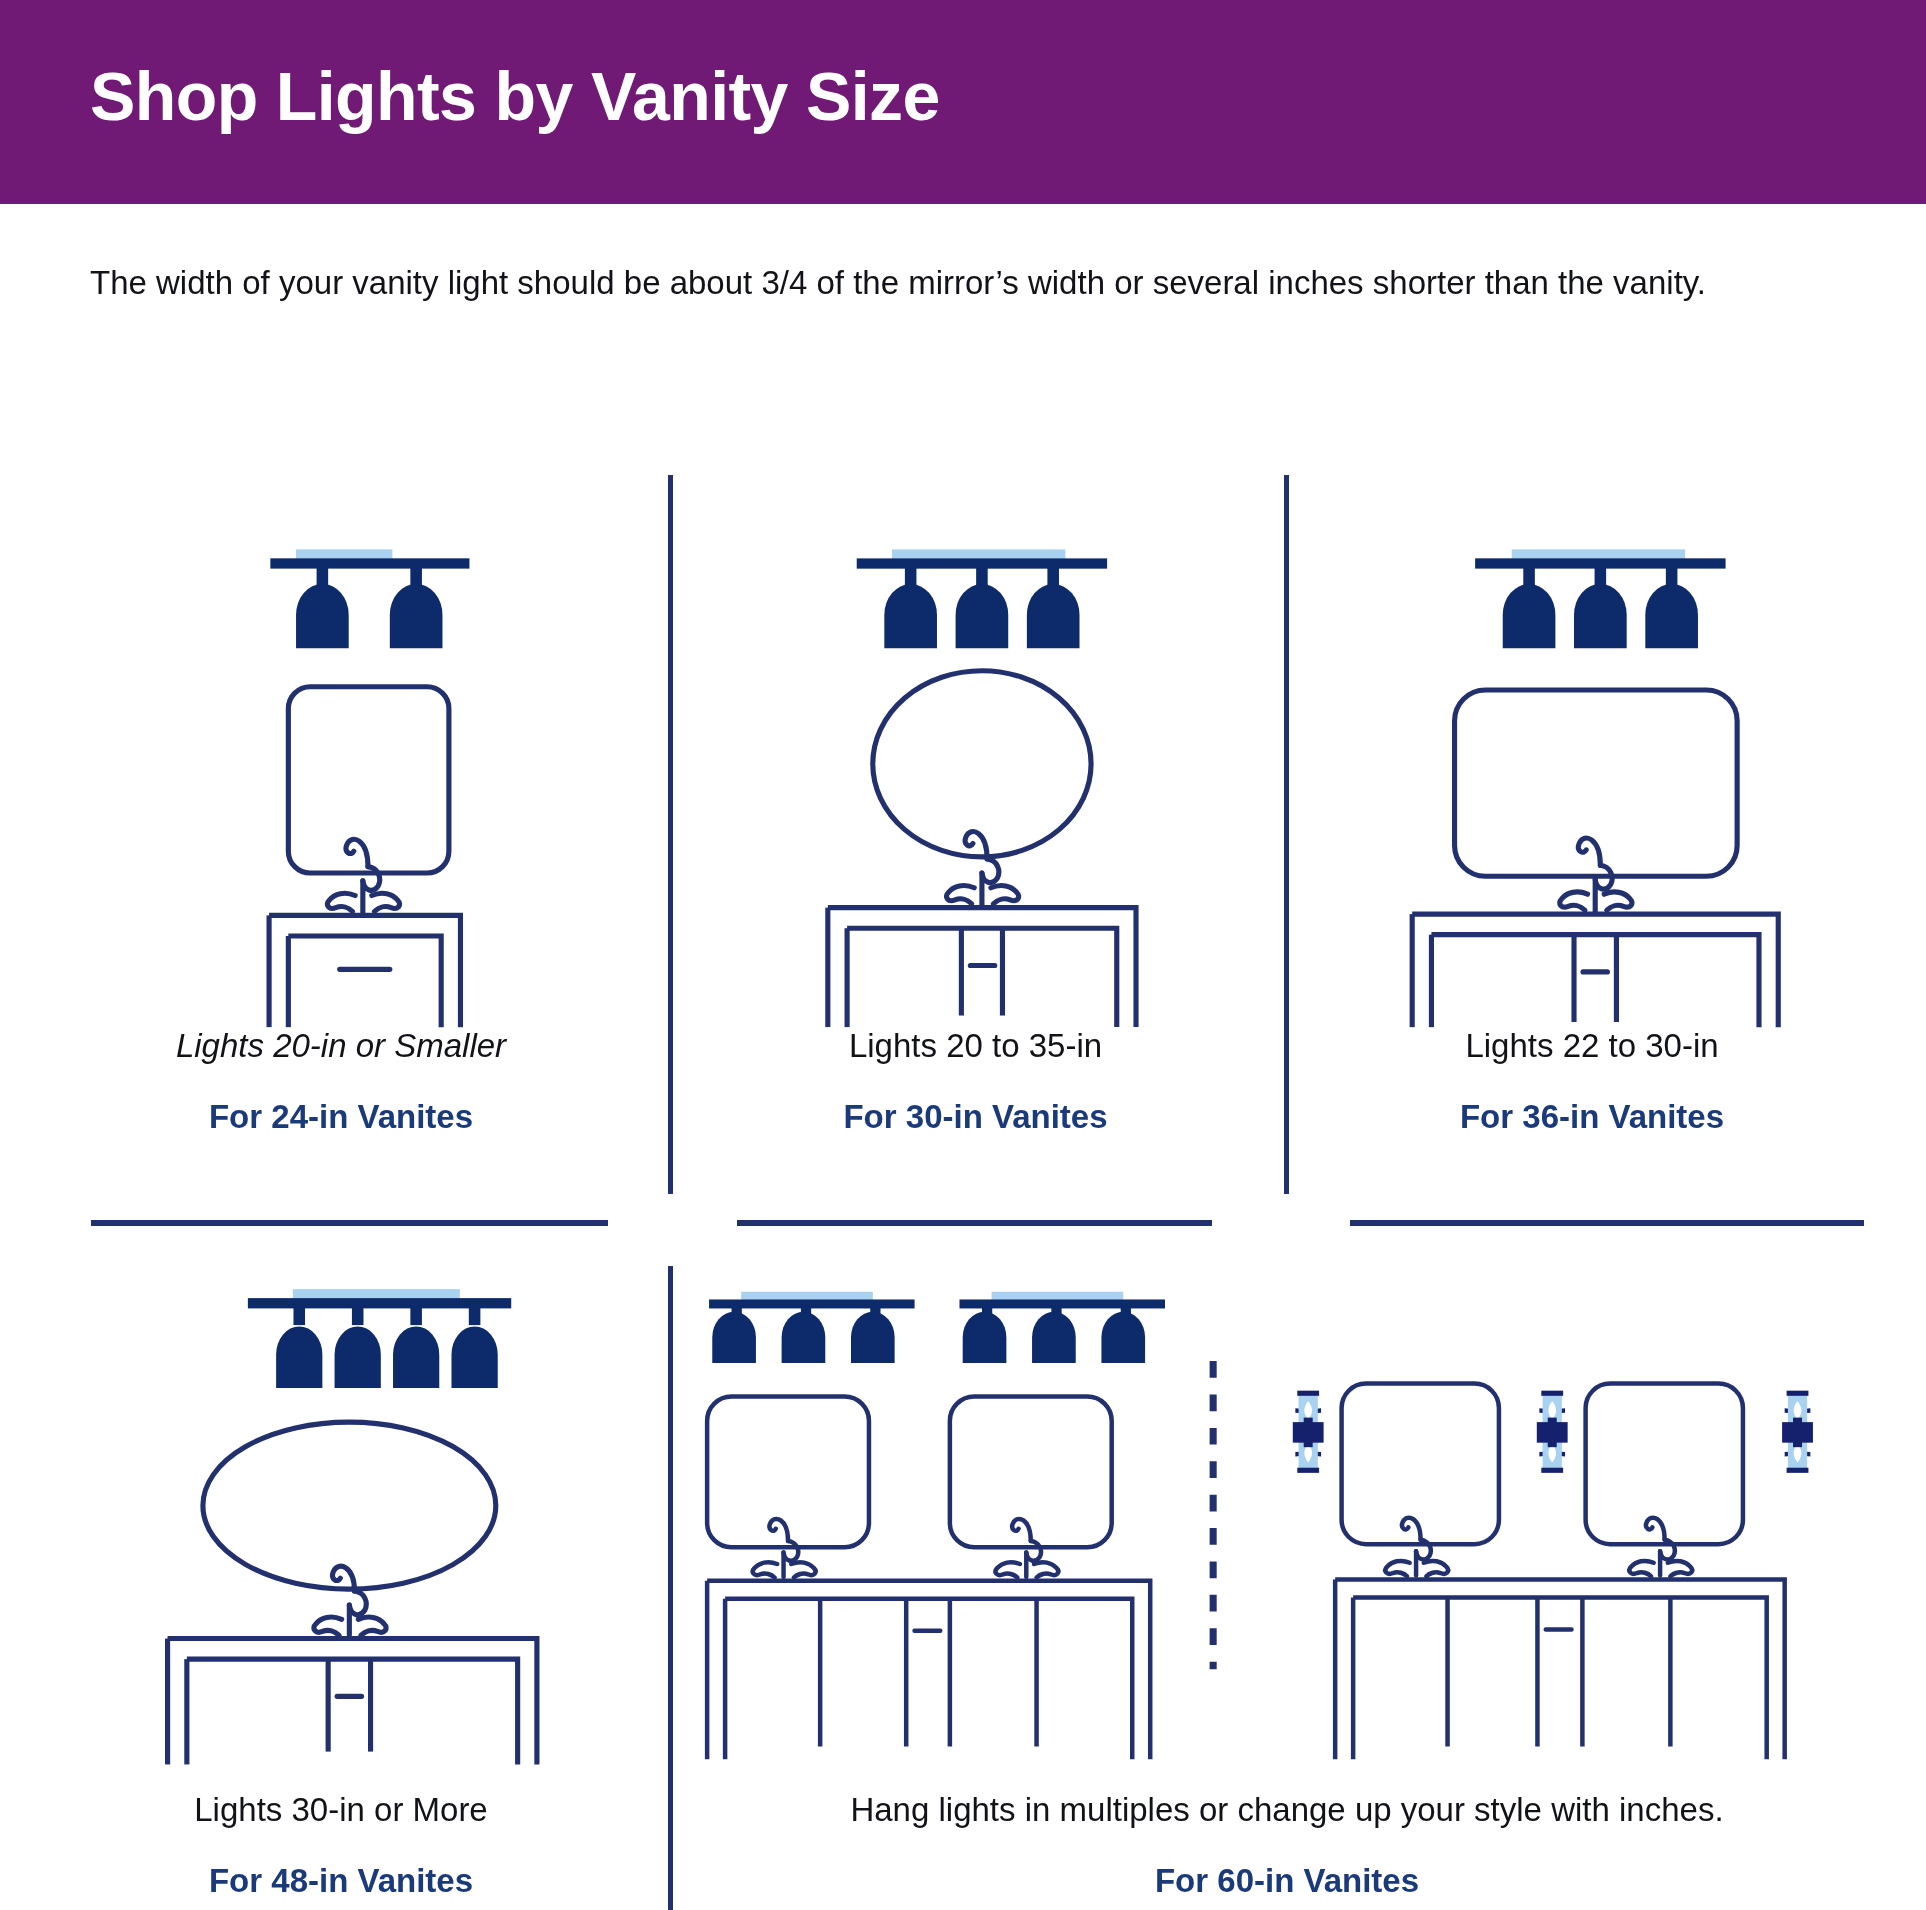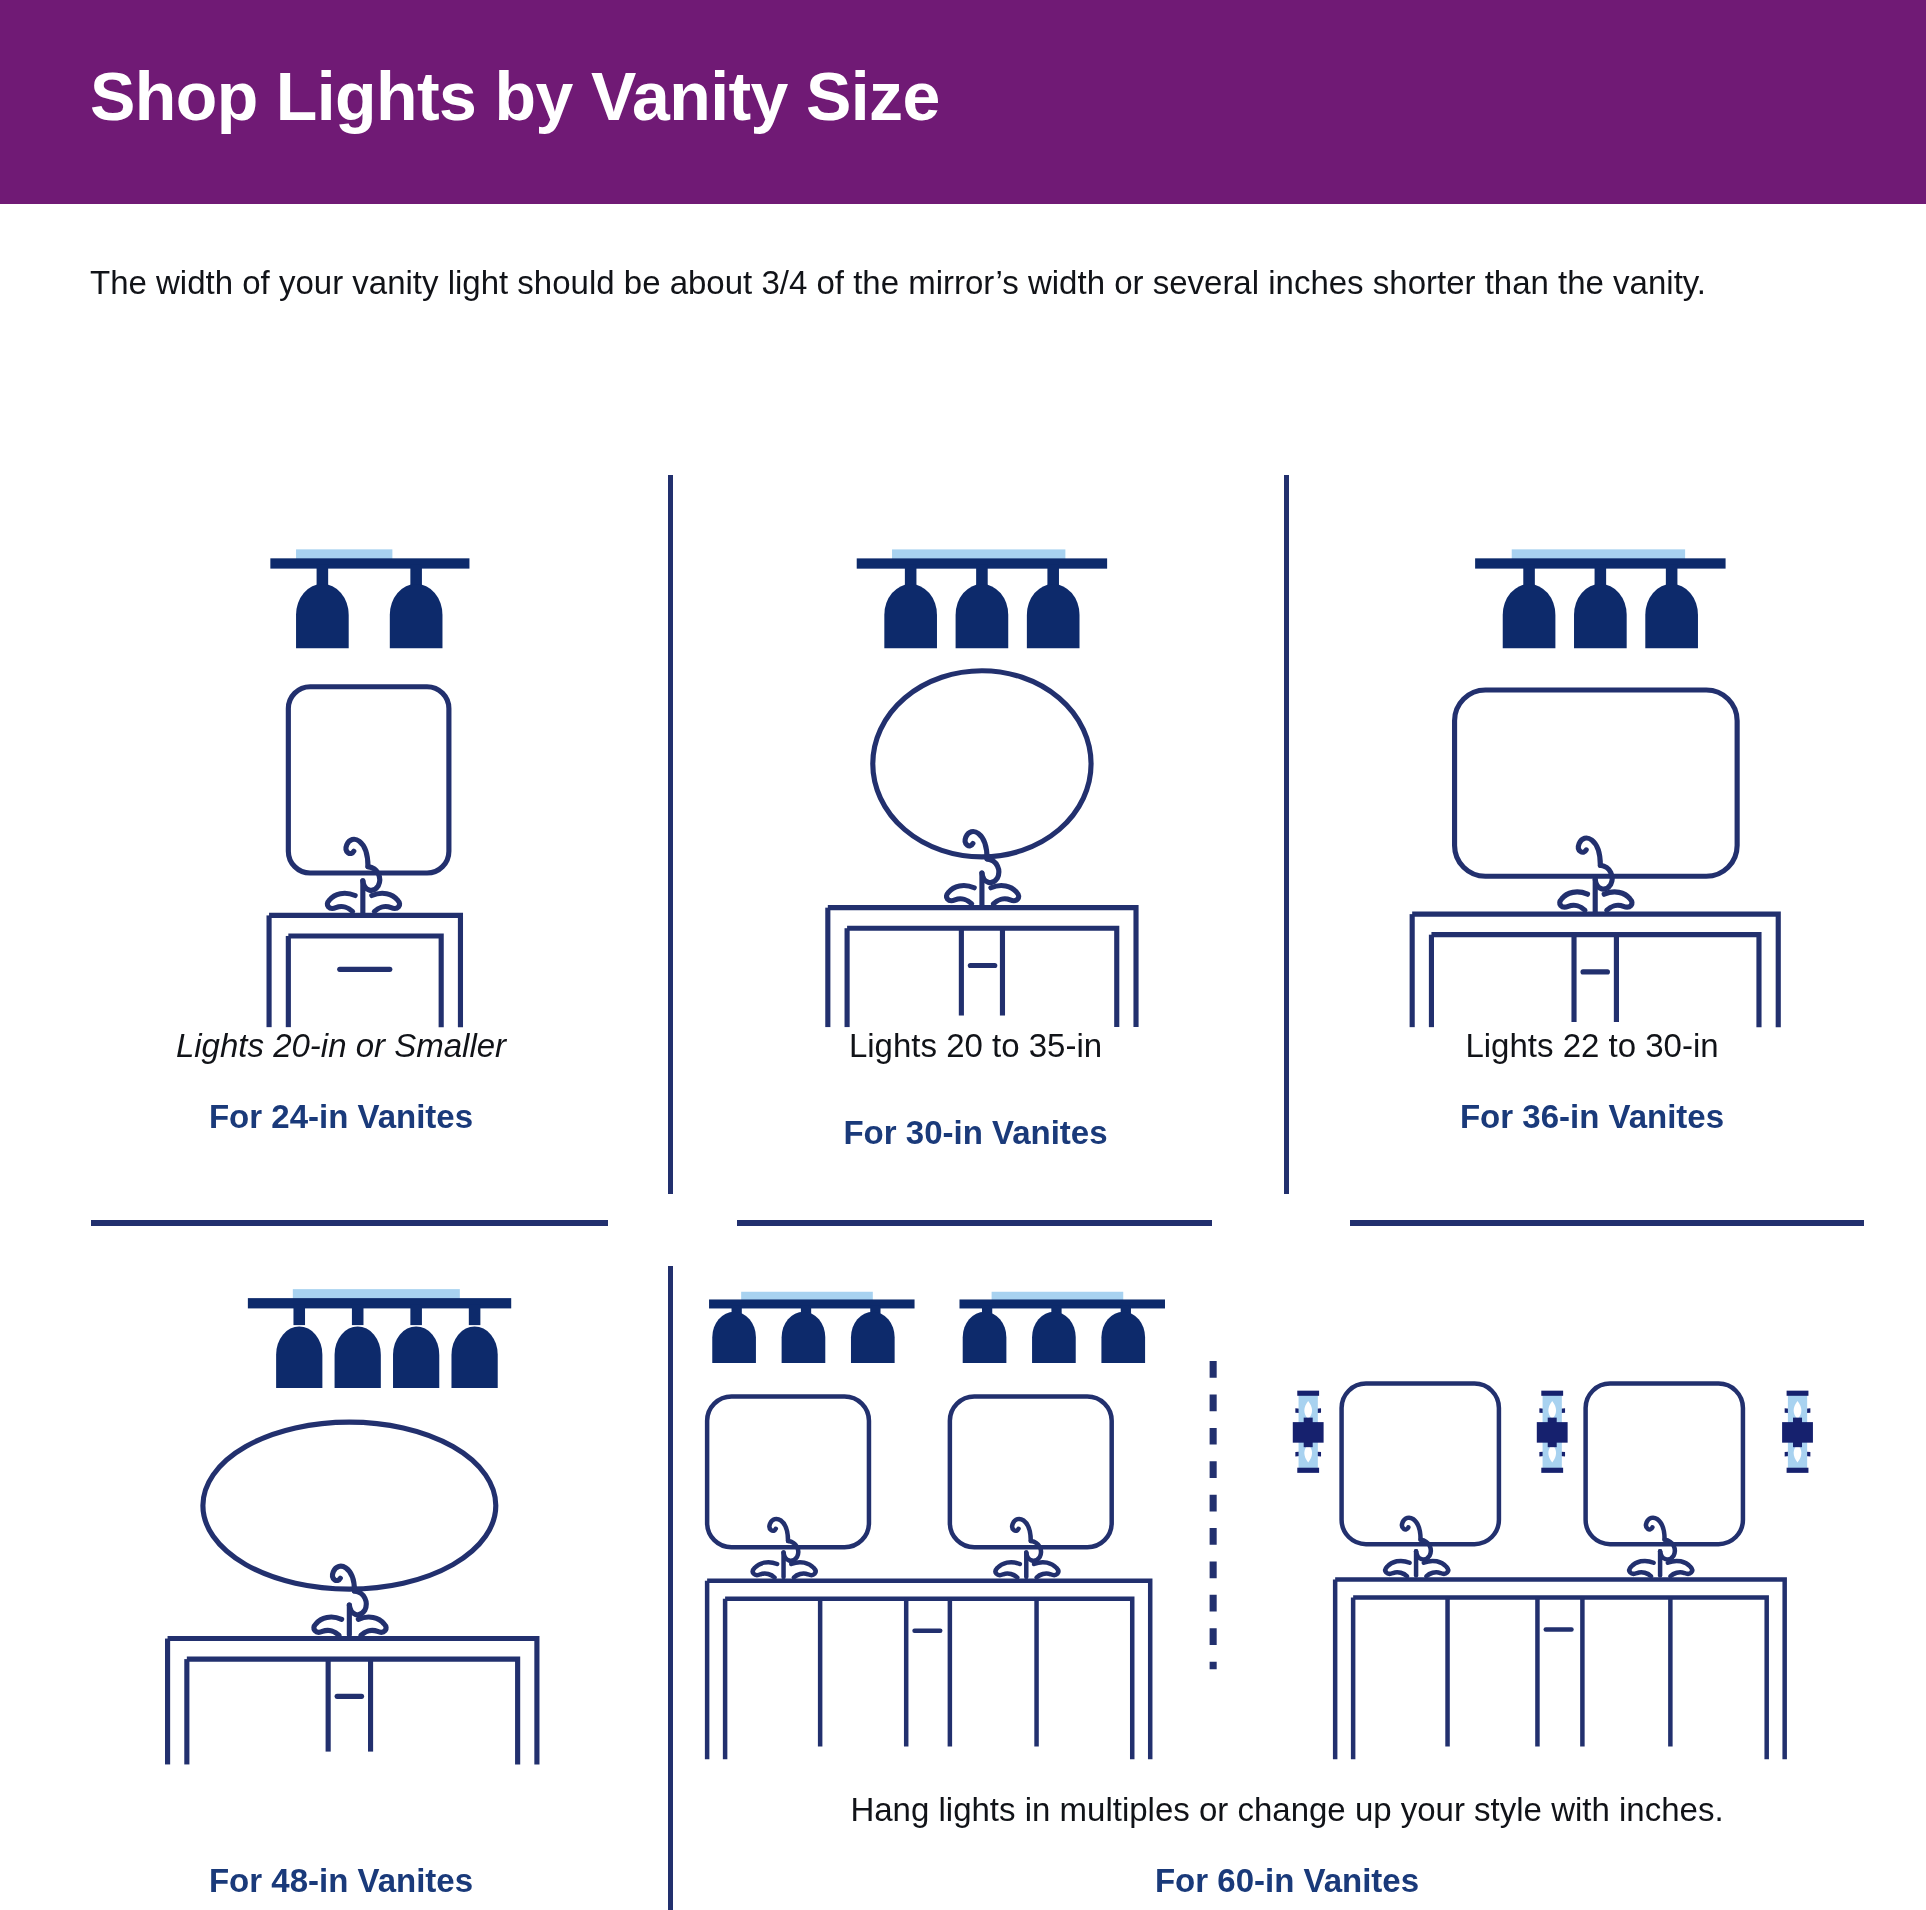--- a/index.html
+++ b/index.html
@@ -130,21 +130,21 @@
           <path d="M210 694 L210 880"></path>
           <path d="M240 726 L660 726 L660 880"></path>
           <path d="M240 726 L240 880"></path>
           <path d="M418 726 L418 862"></path>
           <path d="M482 726 L482 862"></path>
           <path d="M432 784 L470 784" stroke-linecap="round"></path>
         </g>
       </svg>
     </div>
     <div class="cap" style="top:565px;">Lights 20 to 35-in</div>
-    <div class="sub" style="top:636px;margin-top:16px;">For 30-in Vanites</div>
+    <div class="sub" style="top:636px;">For 30-in Vanites</div>
   </div>
 
   <div class="cell" style="left:1303px;top:77px;width:578px;height:738px;">
     <div class="cell-art">
       <svg width="578" height="578" viewBox="0 0 900 900">
         <g>
           <rect x="325" y="136" width="270" height="26" fill="#a8d2f0"></rect>
           <rect x="268" y="150" width="390" height="16" fill="#0d2a6b"></rect>
           <rect x="343" y="160" width="18" height="32" fill="#0d2a6b"></rect>
           <rect x="454" y="160" width="18" height="32" fill="#0d2a6b"></rect>
@@ -209,20 +209,21 @@
           <path d="M200 552 L775 552 L775 748"></path>
           <path d="M200 552 L200 748"></path>
           <path d="M230 584 L745 584 L745 748"></path>
           <path d="M230 584 L230 748"></path>
           <path d="M450 584 L450 728"></path>
           <path d="M516 584 L516 728"></path>
           <path d="M464 642 L502 642" stroke-linecap="round"></path>
         </g>
       </svg>
     </div>
+    <div class="cap" style="top:507px;">Lights 30-in or More</div>
     <div class="sub" style="top:578px;">For 48-in Vanites</div>
   </div>
 
   <div class="cell" style="left:693px;top:899px;width:1188px;height:642px;">
     <div class="cell-art">
       <svg width="1188" height="501" viewBox="0 0 1850 780">
 
         <g>
 
           <g>

